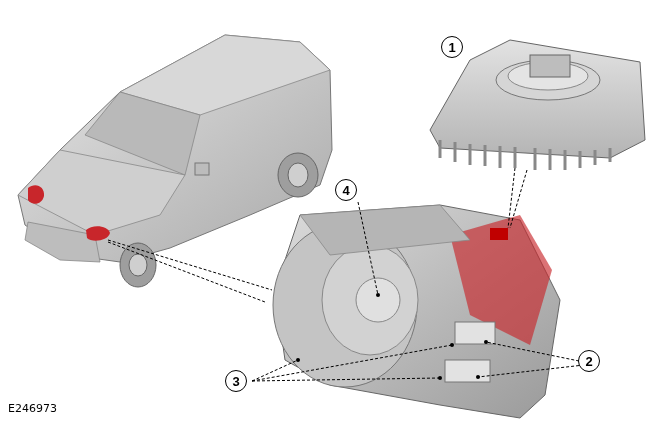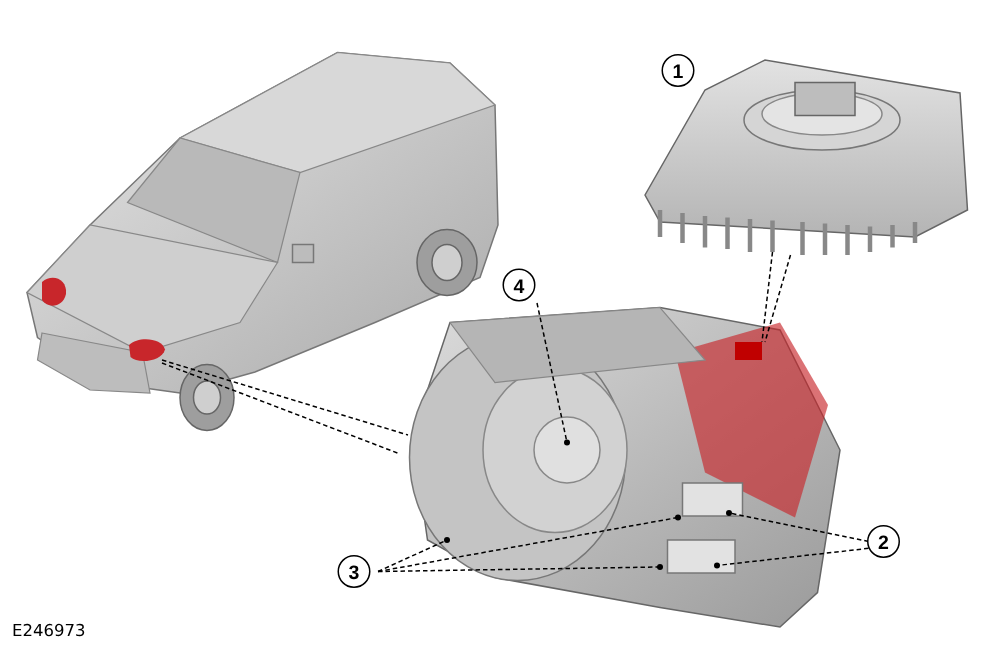--- a/index.html
+++ b/index.html
@@ -1,20 +1,20 @@
 <!DOCTYPE html>
 <html><head>
 <meta charset="utf-8">
 <style>
   html,body{margin:0;padding:0;background:#fff;}
   body{width:672px;height:442px;position:relative;overflow:hidden;font-family:"Liberation Sans",sans-serif;}
   #stage{position:absolute;left:0;top:0;width:672px;height:442px;}
   .callout{position:absolute;width:22px;height:22px;border:1.3px solid #000;border-radius:50%;background:#fff;
     display:flex;align-items:center;justify-content:center;font-weight:bold;font-size:13px;color:#000;box-sizing:border-box;}
-  .figid{position:absolute;left:8px;top:414px;font-size:11px;color:#000;font-family:"DejaVu Sans",sans-serif;}
+  .figid{position:absolute;left:8px;top:402px;font-size:11px;color:#000;font-family:"DejaVu Sans",sans-serif;}
 </style>
 </head>
 <body>
 
 <div id="stage">
   <svg width="672" height="442" viewBox="0 0 672 442" style="position:absolute;left:0;top:0">
     <defs>
       <linearGradient id="carg" x1="0" y1="0" x2="1" y2="1">
         <stop offset="0" stop-color="#e6e6e6"></stop>
           <stop offset="1" stop-color="#a9a9a9"></stop>

